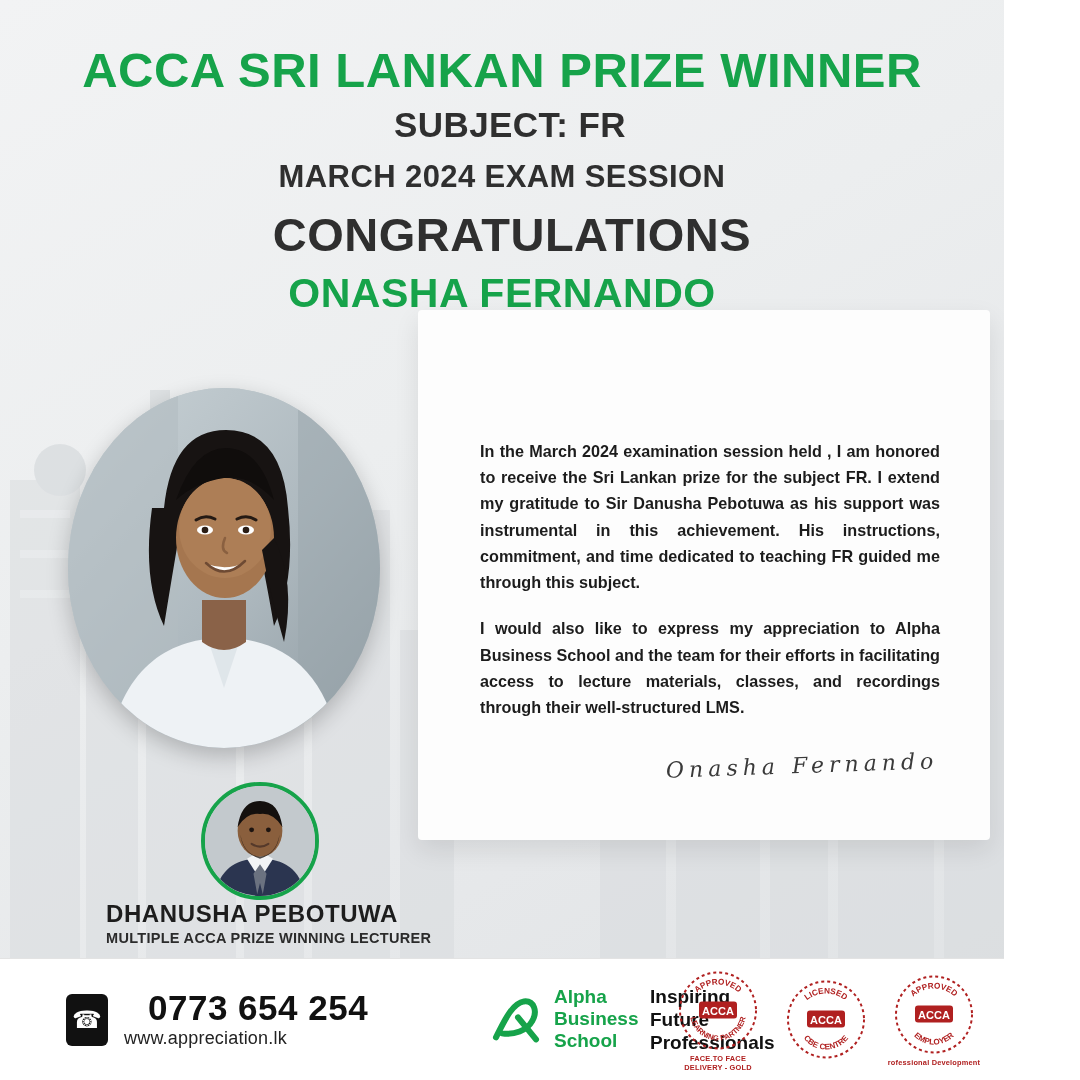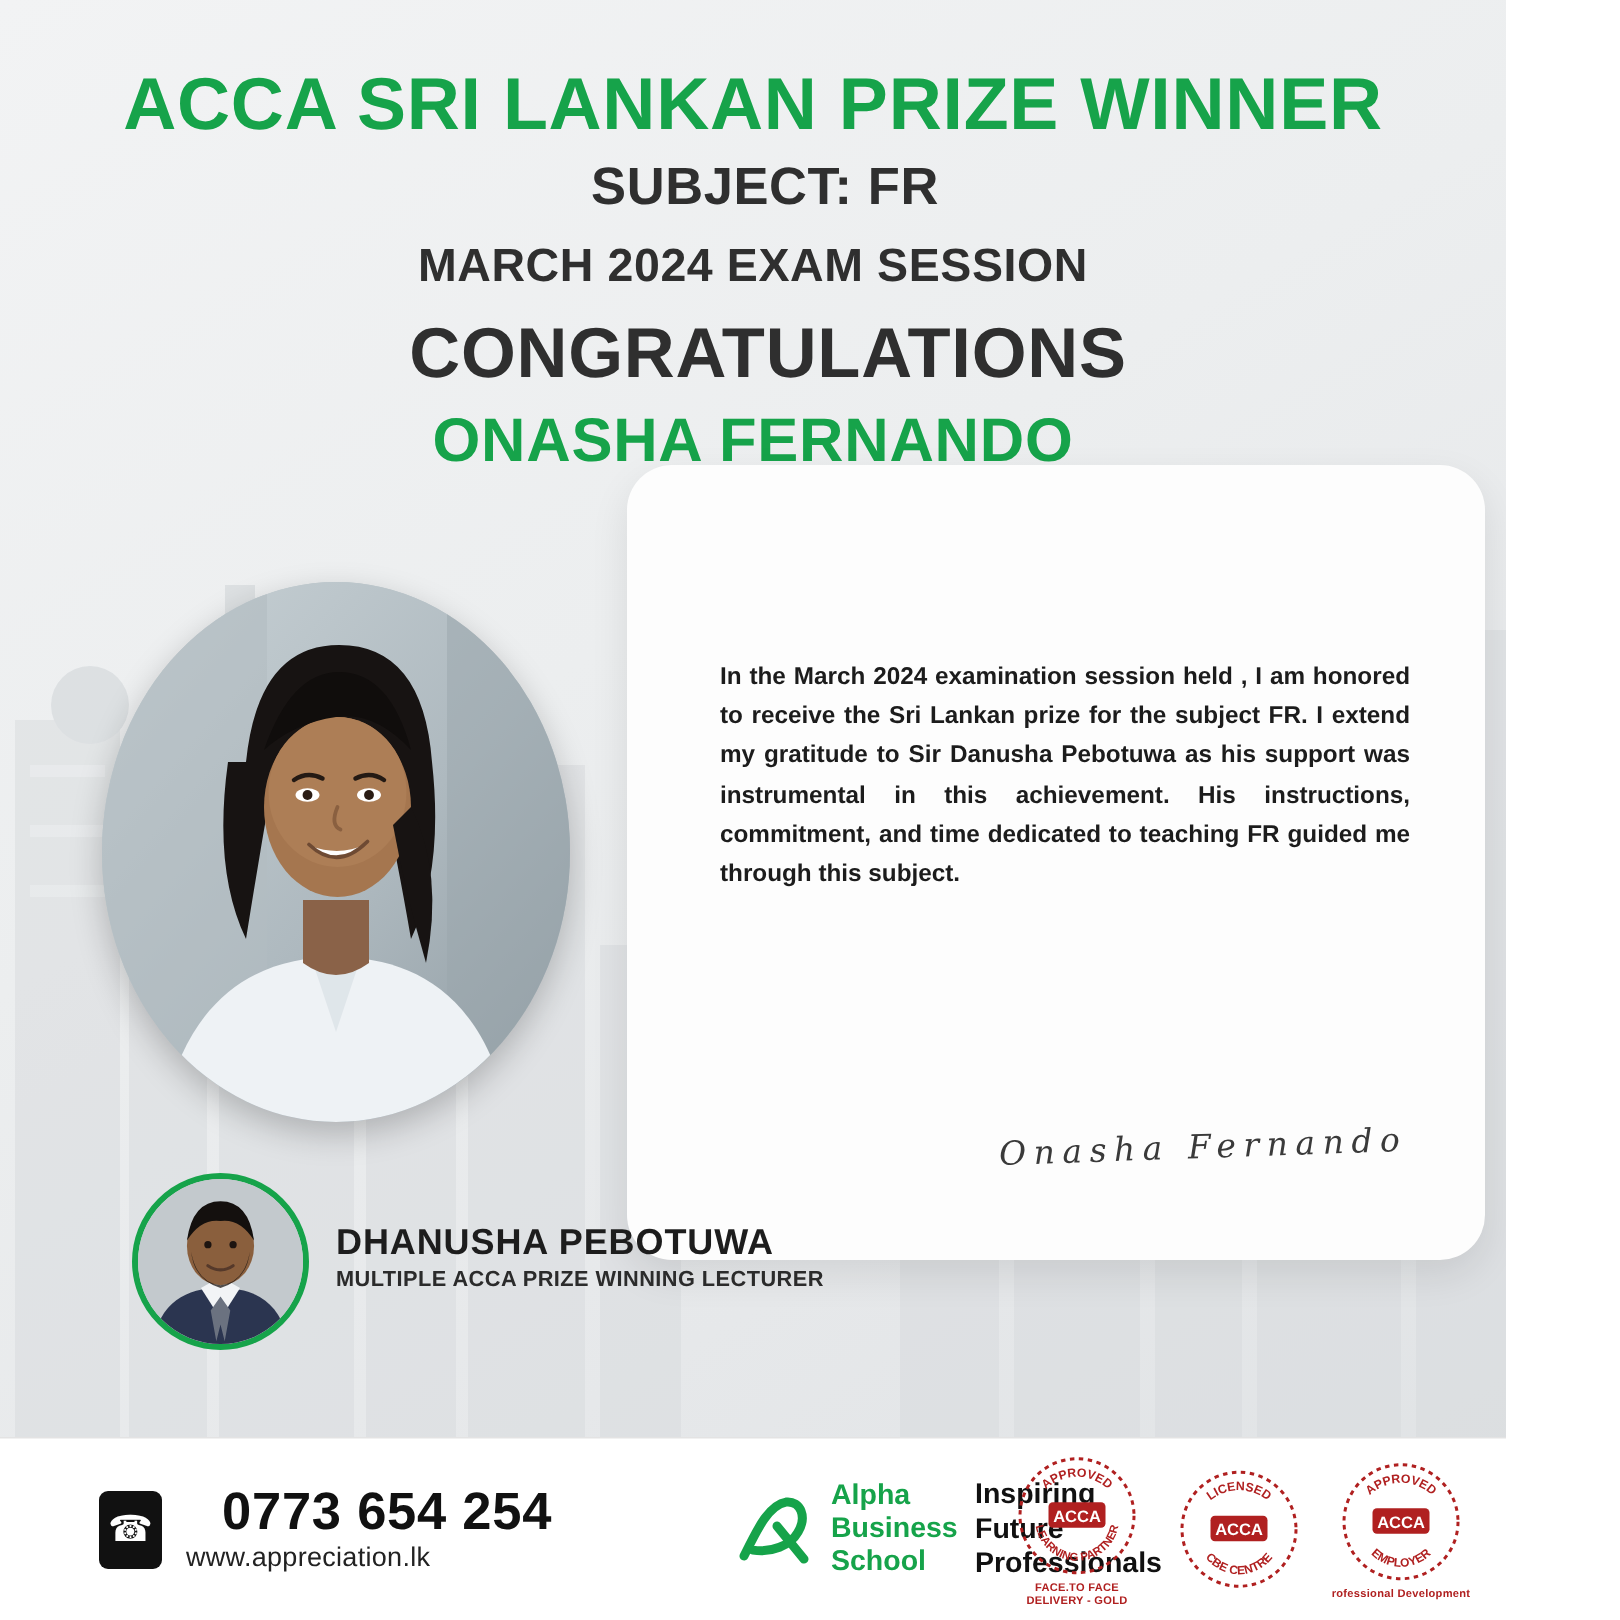--- a/index.html
+++ b/index.html
@@ -67,21 +67,21 @@
     color: #16a34a;
     letter-spacing: 0.5px;
   }
 
   
   .card {
     position: absolute;
     left: 418px; top: 310px;
     width: 572px; height: 530px;
     background: #fdfdfd;
-    border-radius: 30px;
+    border-radius: 4px;
     box-shadow: 0 10px 26px rgba(0,0,0,0.09);
     padding-left: 15px;
   }
   .card-body {
     position: absolute;
     left: 62px; top: 128px;
     width: 460px;
   }
   .card-body p {
     font-size: 16.2px;
@@ -113,20 +113,21 @@
     background: #b9c4c9;
   }
   .student-photo svg { display: block; width: 100%; height: 100%; }
 
   
   .lecturer {
     position: absolute;
     left: 88px; top: 782px;
     display: flex;
     align-items: center;
+    flex-direction: column;
   }
   .lect-avatar {
     width: 118px; height: 118px;
     border-radius: 50%;
     overflow: hidden;
     border: 4px solid #16a34a;
     background: #cfd4d8;
     flex: 0 0 auto;
   }
   .lect-avatar svg { display: block; width: 100%; height: 100%; }
@@ -275,20 +276,21 @@
     <div class="h-title">ACCA SRI LANKAN PRIZE WINNER</div>
     <div class="h-subject">SUBJECT: FR</div>
     <div class="h-session">MARCH 2024 EXAM SESSION</div>
     <div class="h-congrats">CONGRATULATIONS</div>
     <div class="h-winner">ONASHA FERNANDO</div>
   </div>
 
   <div class="card">
     <div class="card-body">
       <p>In the March 2024 examination session held , I am honored to receive the Sri Lankan prize for the subject FR. I extend my gratitude to Sir Danusha Pebotuwa as his support was instrumental in this achievement. His instructions, commitment, and time dedicated to teaching FR guided me through this subject.</p>
+      <p>I would also like to express my appreciation to Alpha Business School and the team for their efforts in facilitating access to lecture materials, classes, and recordings through their well-structured LMS.</p>
     </div>
     <div class="signature">Onasha Fernando</div>
   </div>
 
   <div class="student-photo">
     <svg viewBox="0 0 312 360" preserveAspectRatio="xMidYMid slice">
       <defs>
         <linearGradient id="bgStu" x1="0" y1="0" x2="1" y2="1">
           <stop offset="0%" stop-color="#c9d2d6"></stop>
           <stop offset="55%" stop-color="#aeb9bf"></stop>

